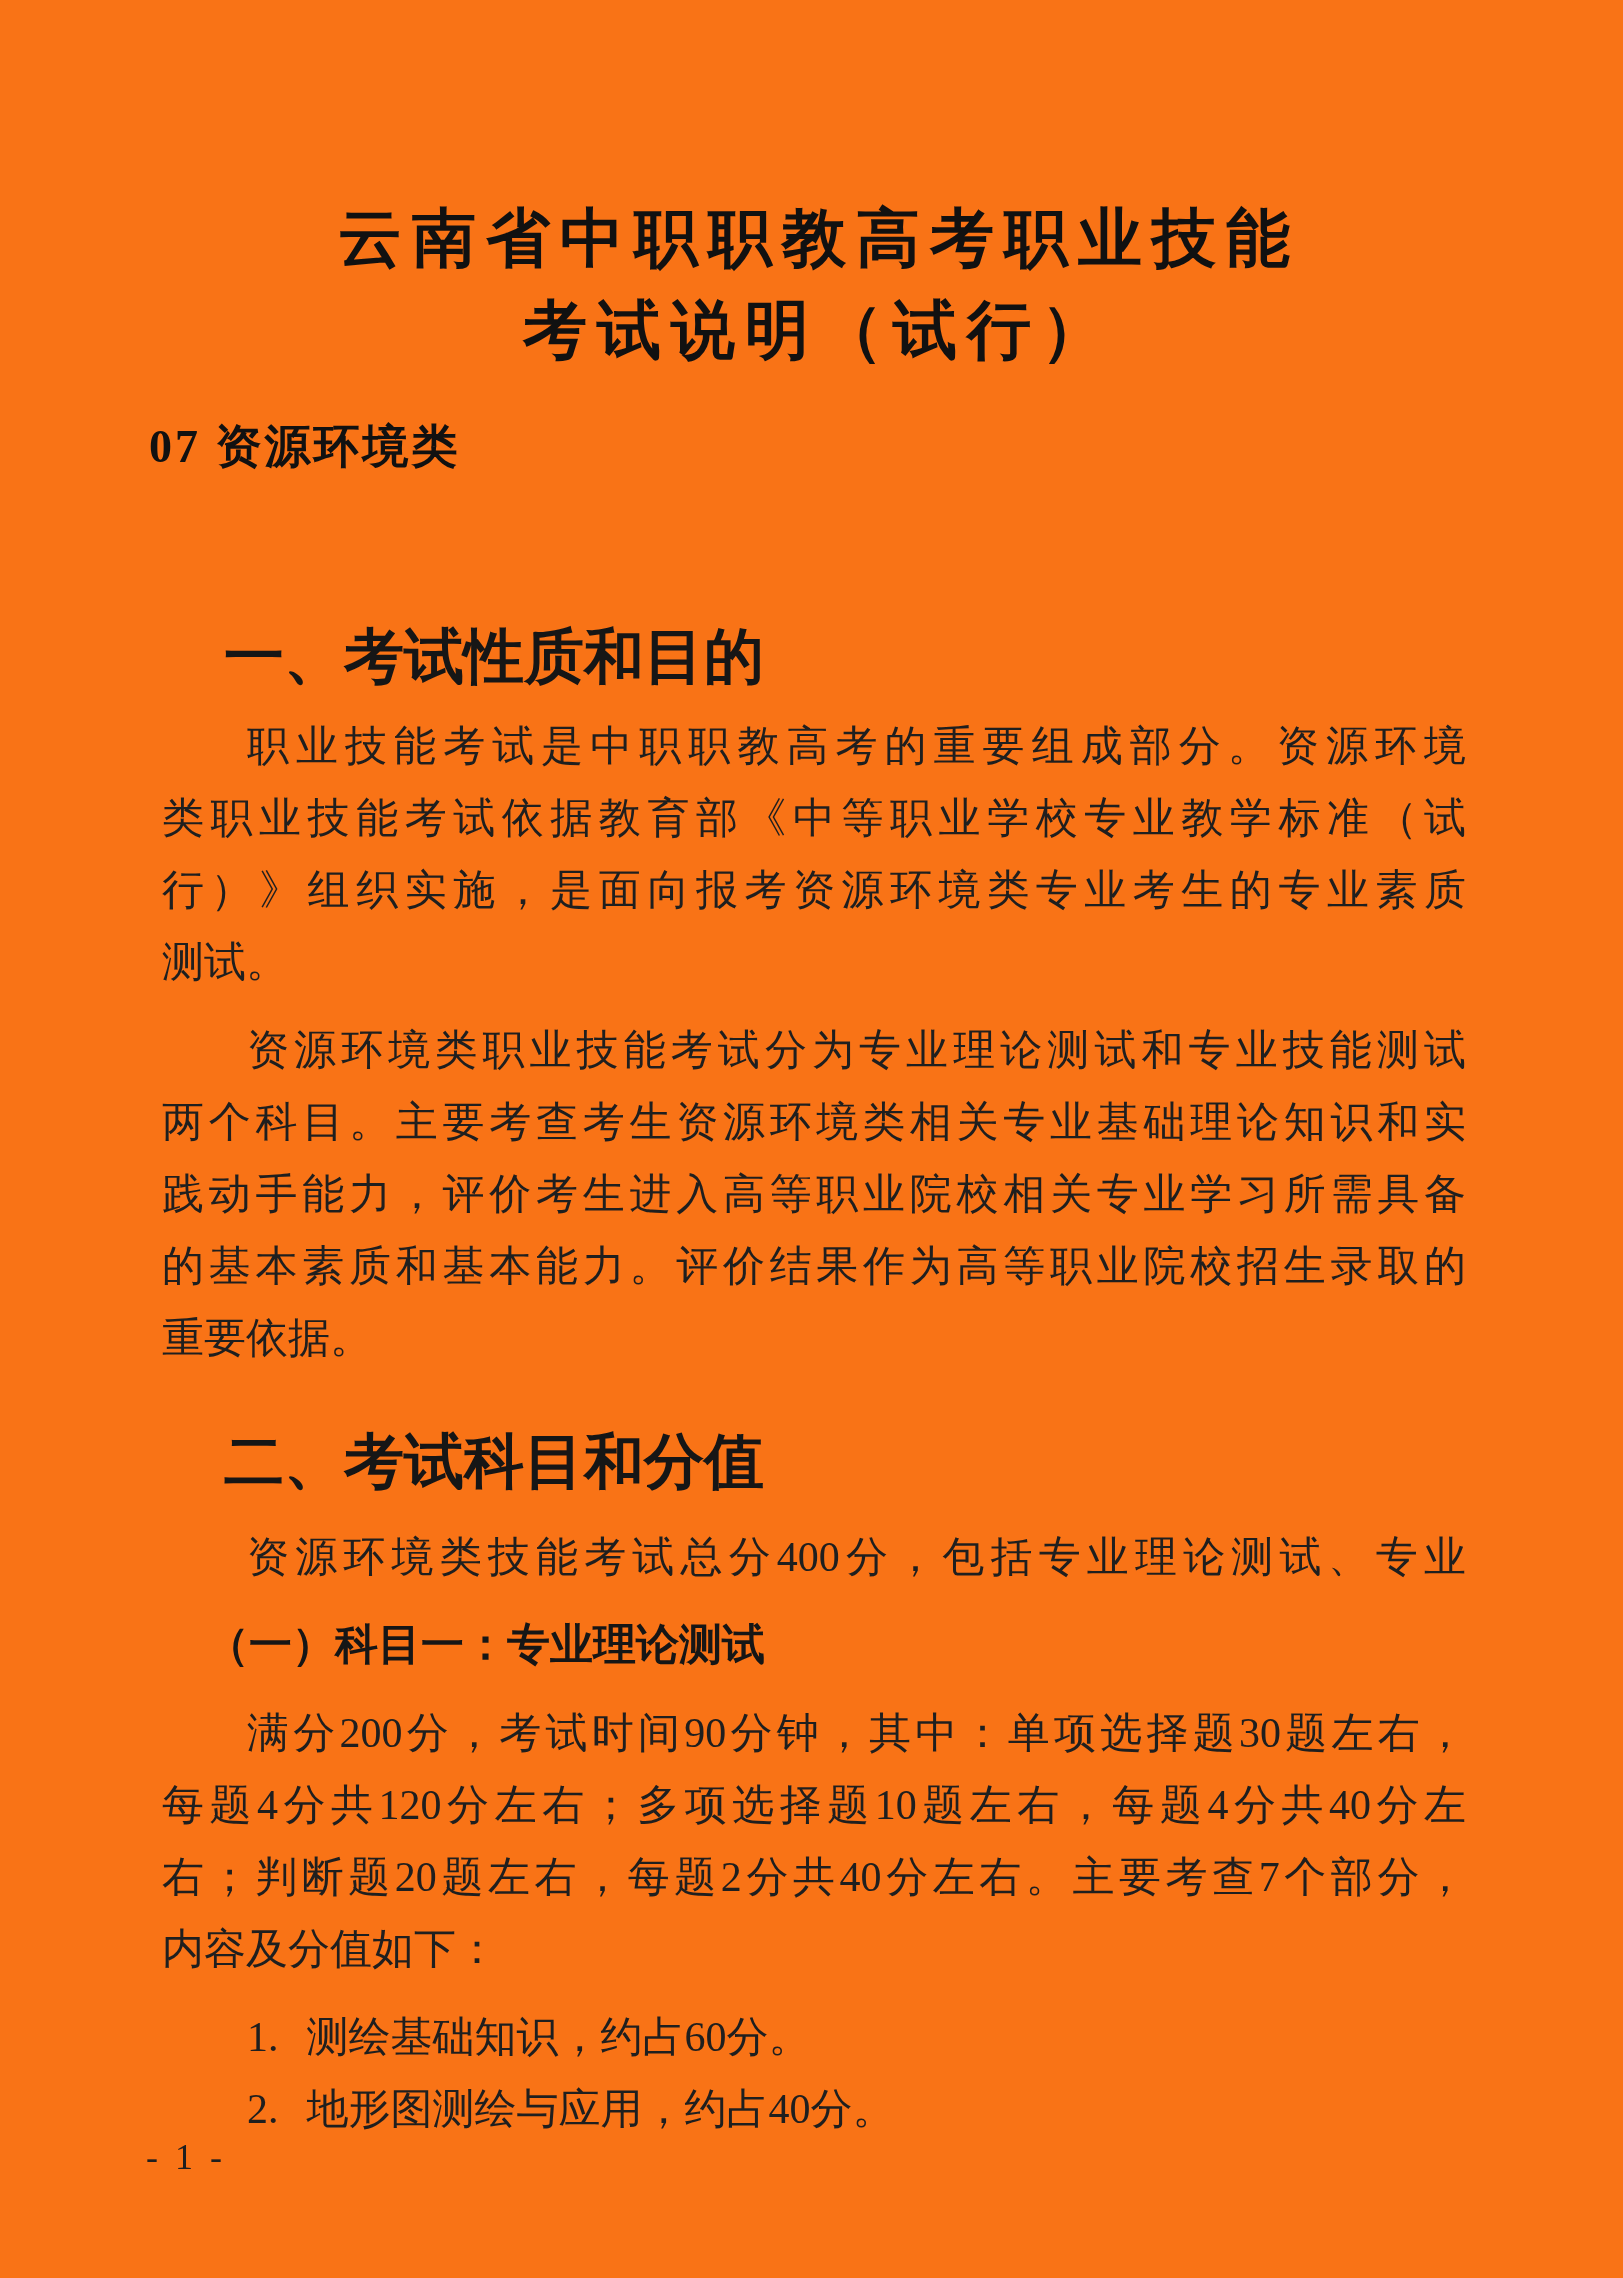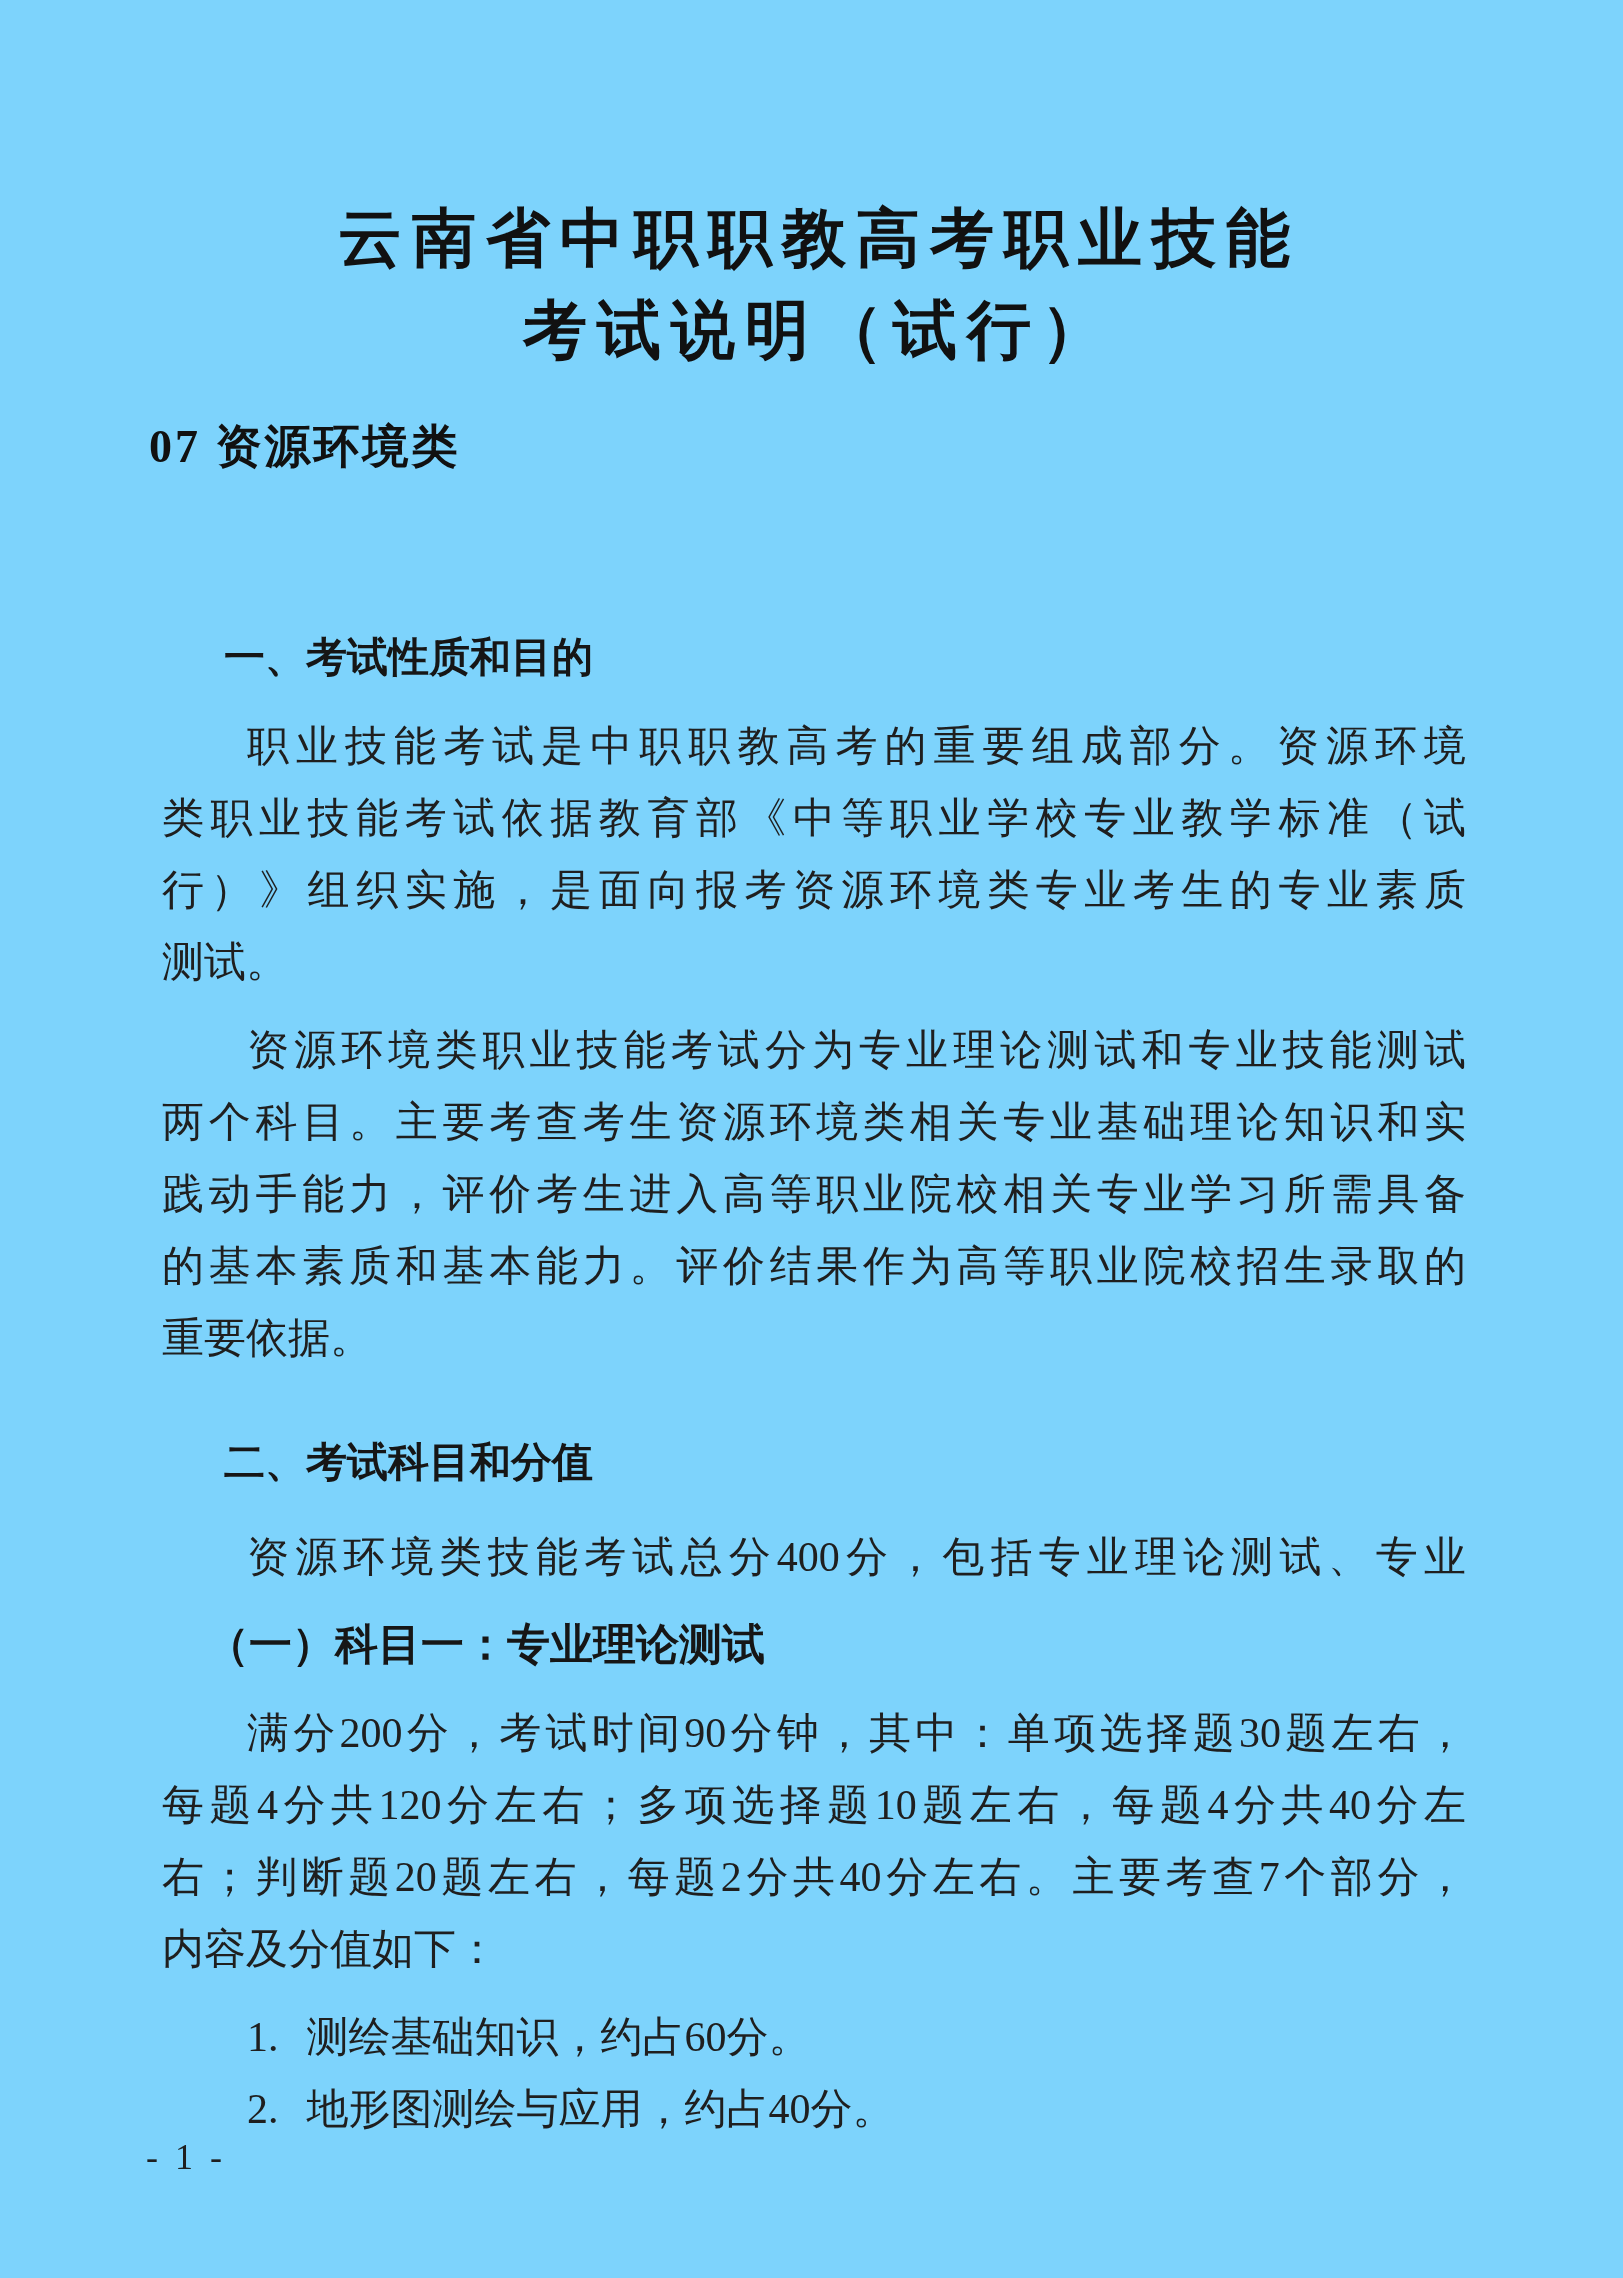--- a/index.html
+++ b/index.html
@@ -4,21 +4,21 @@
 <style>
   html, body {
     margin: 0;
     padding: 0;
     background: #ffffff;
   }
   .page {
     position: relative;
     width: 1624px;
     height: 2279px;
-    background: #7dd3fc;
+    background: #f97316;
     color: #1b1b1b;
     box-sizing: border-box;
     padding: 193px 142px 0 146px;
     overflow: hidden;
     font-family: "Liberation Serif", "DejaVu Serif", serif;
   }
   
   .doc-title {
     font-size: 64px;
     font-weight: bold;
@@ -35,21 +35,21 @@
     font-weight: bold;
     line-height: 64px;
     letter-spacing: 3px;
     text-indent: 3px;
     margin-top: 38px;
     color: #111111;
   }
   
   .sec-heading {
     font-family: "Liberation Sans", "DejaVu Sans", sans-serif;
-    font-size: 41px;
+    font-size: 60px;
     font-weight: bold;
     line-height: 72px;
     padding-left: 78px;
     color: #161616;
   }
   .sec-heading.first {
     margin-top: 142px;
   }
   .sec-heading.second {
     margin-top: 52px;

